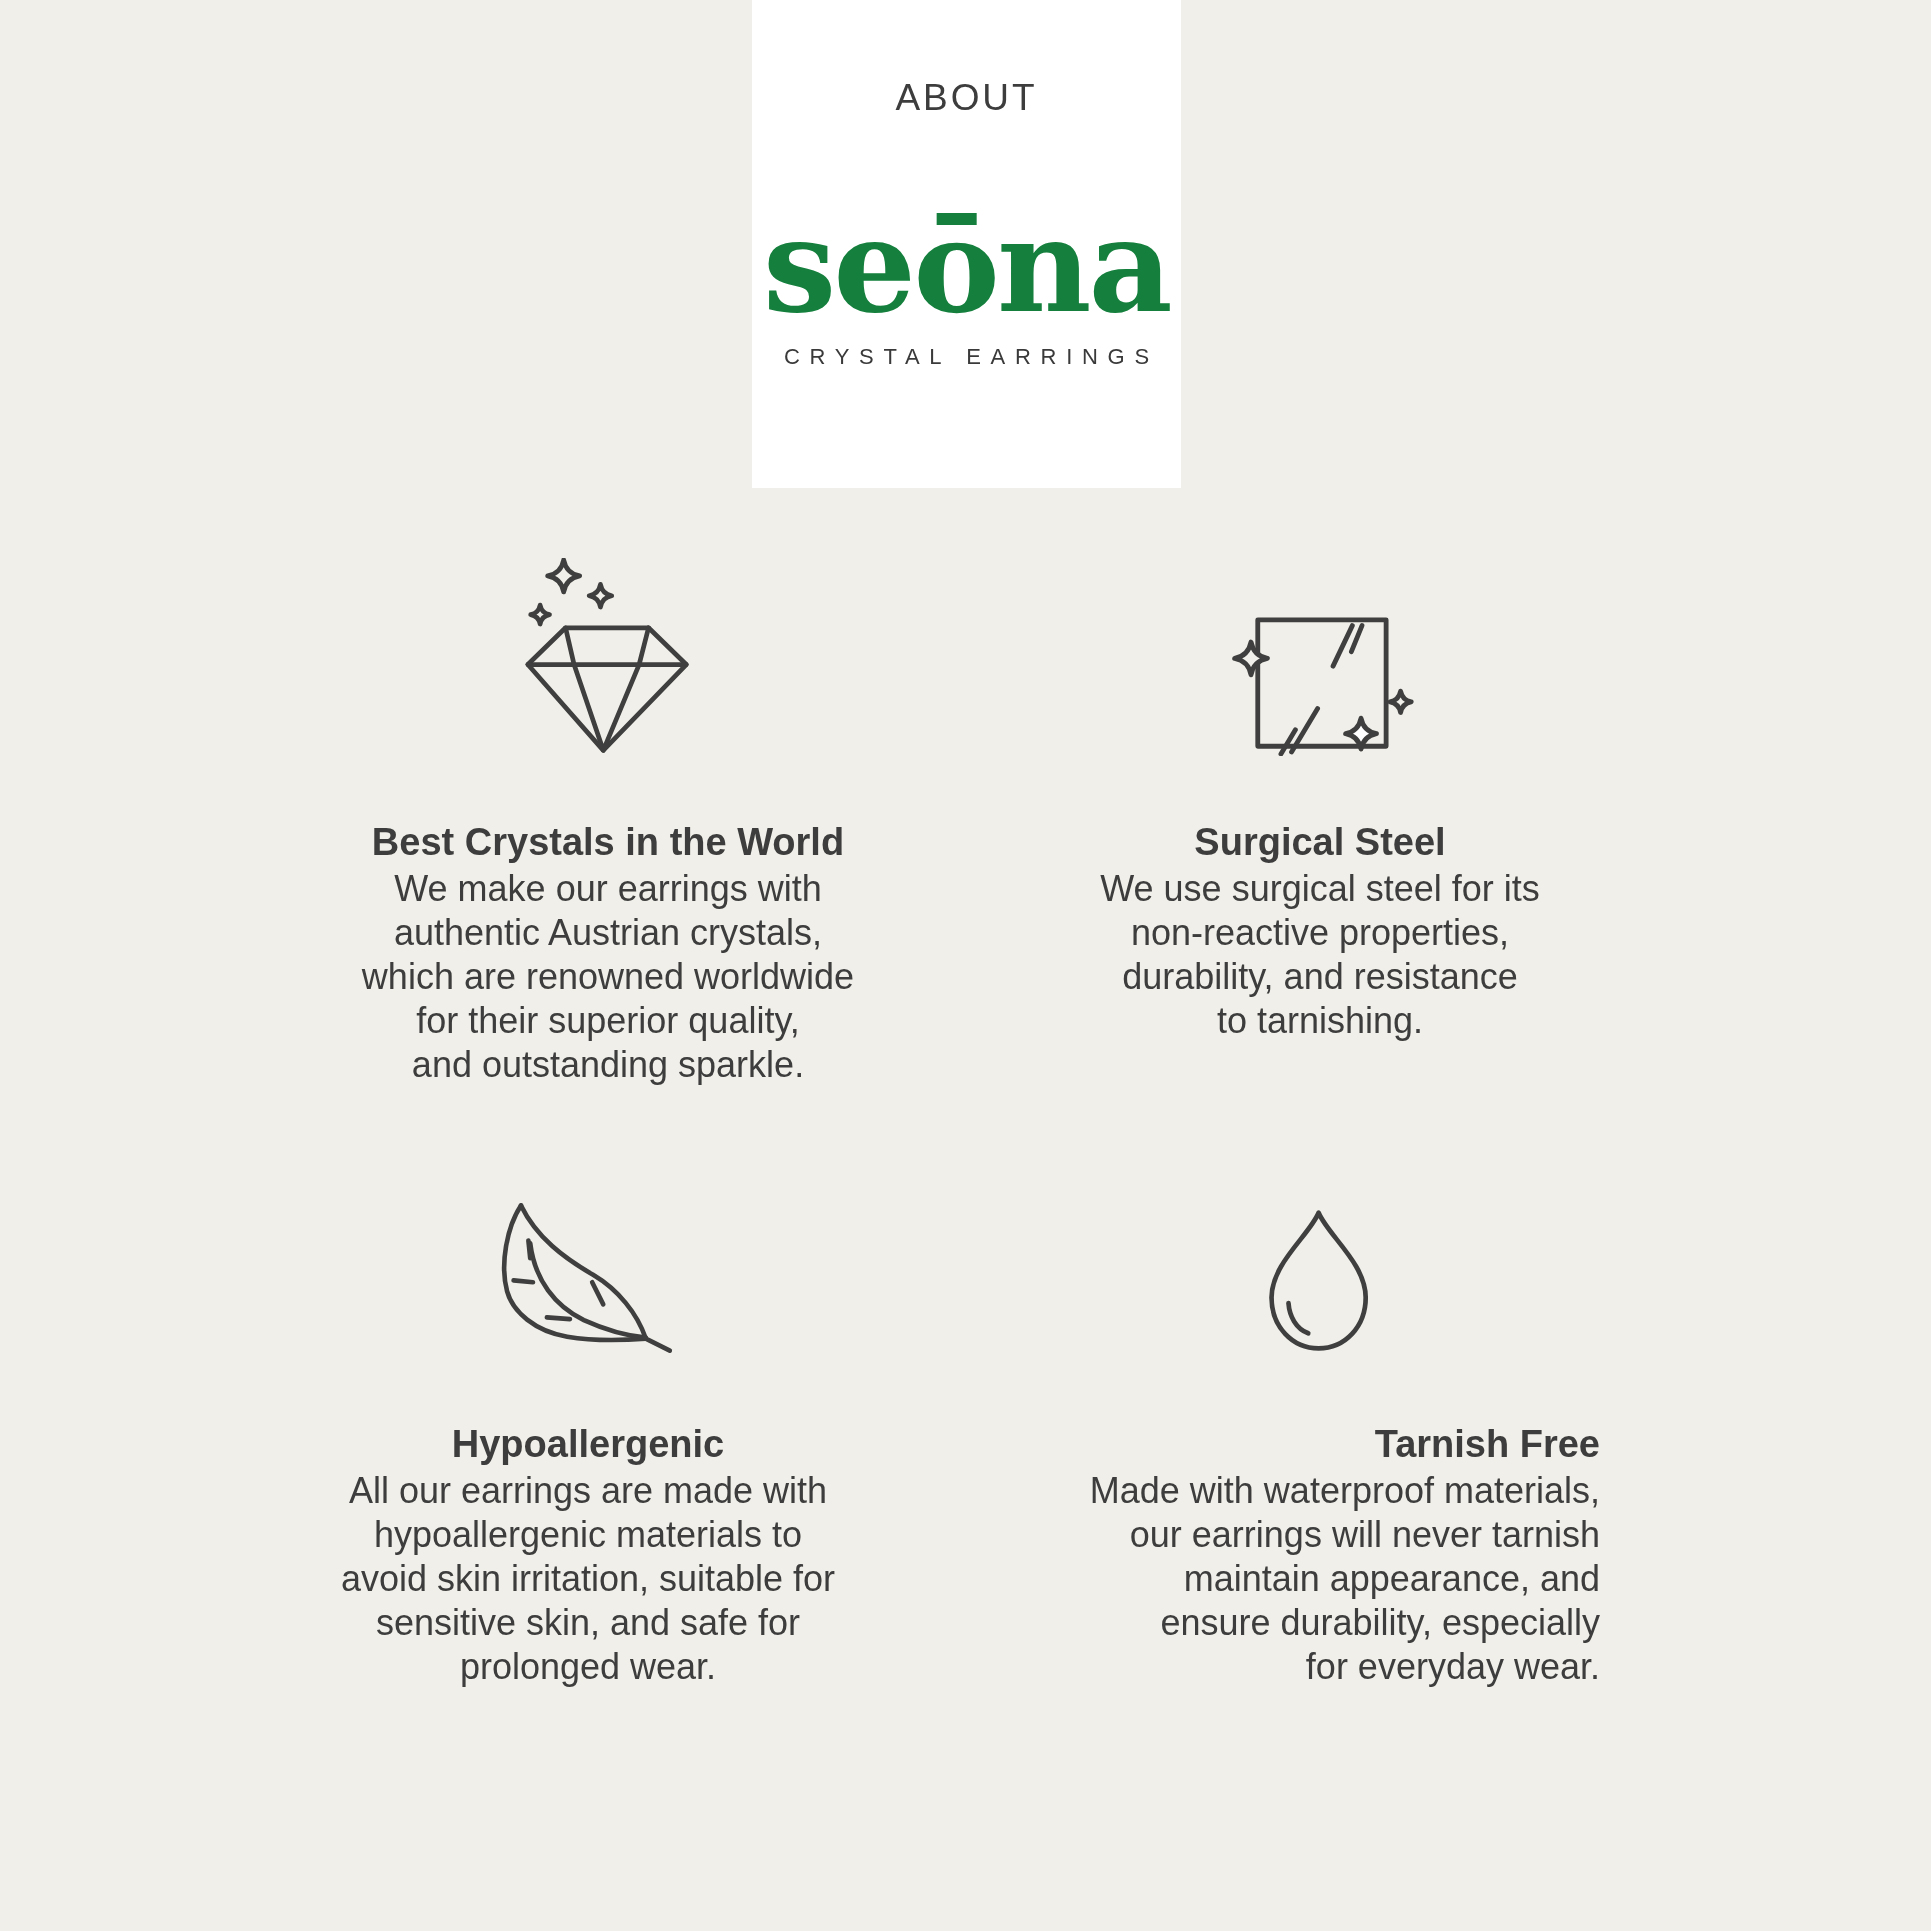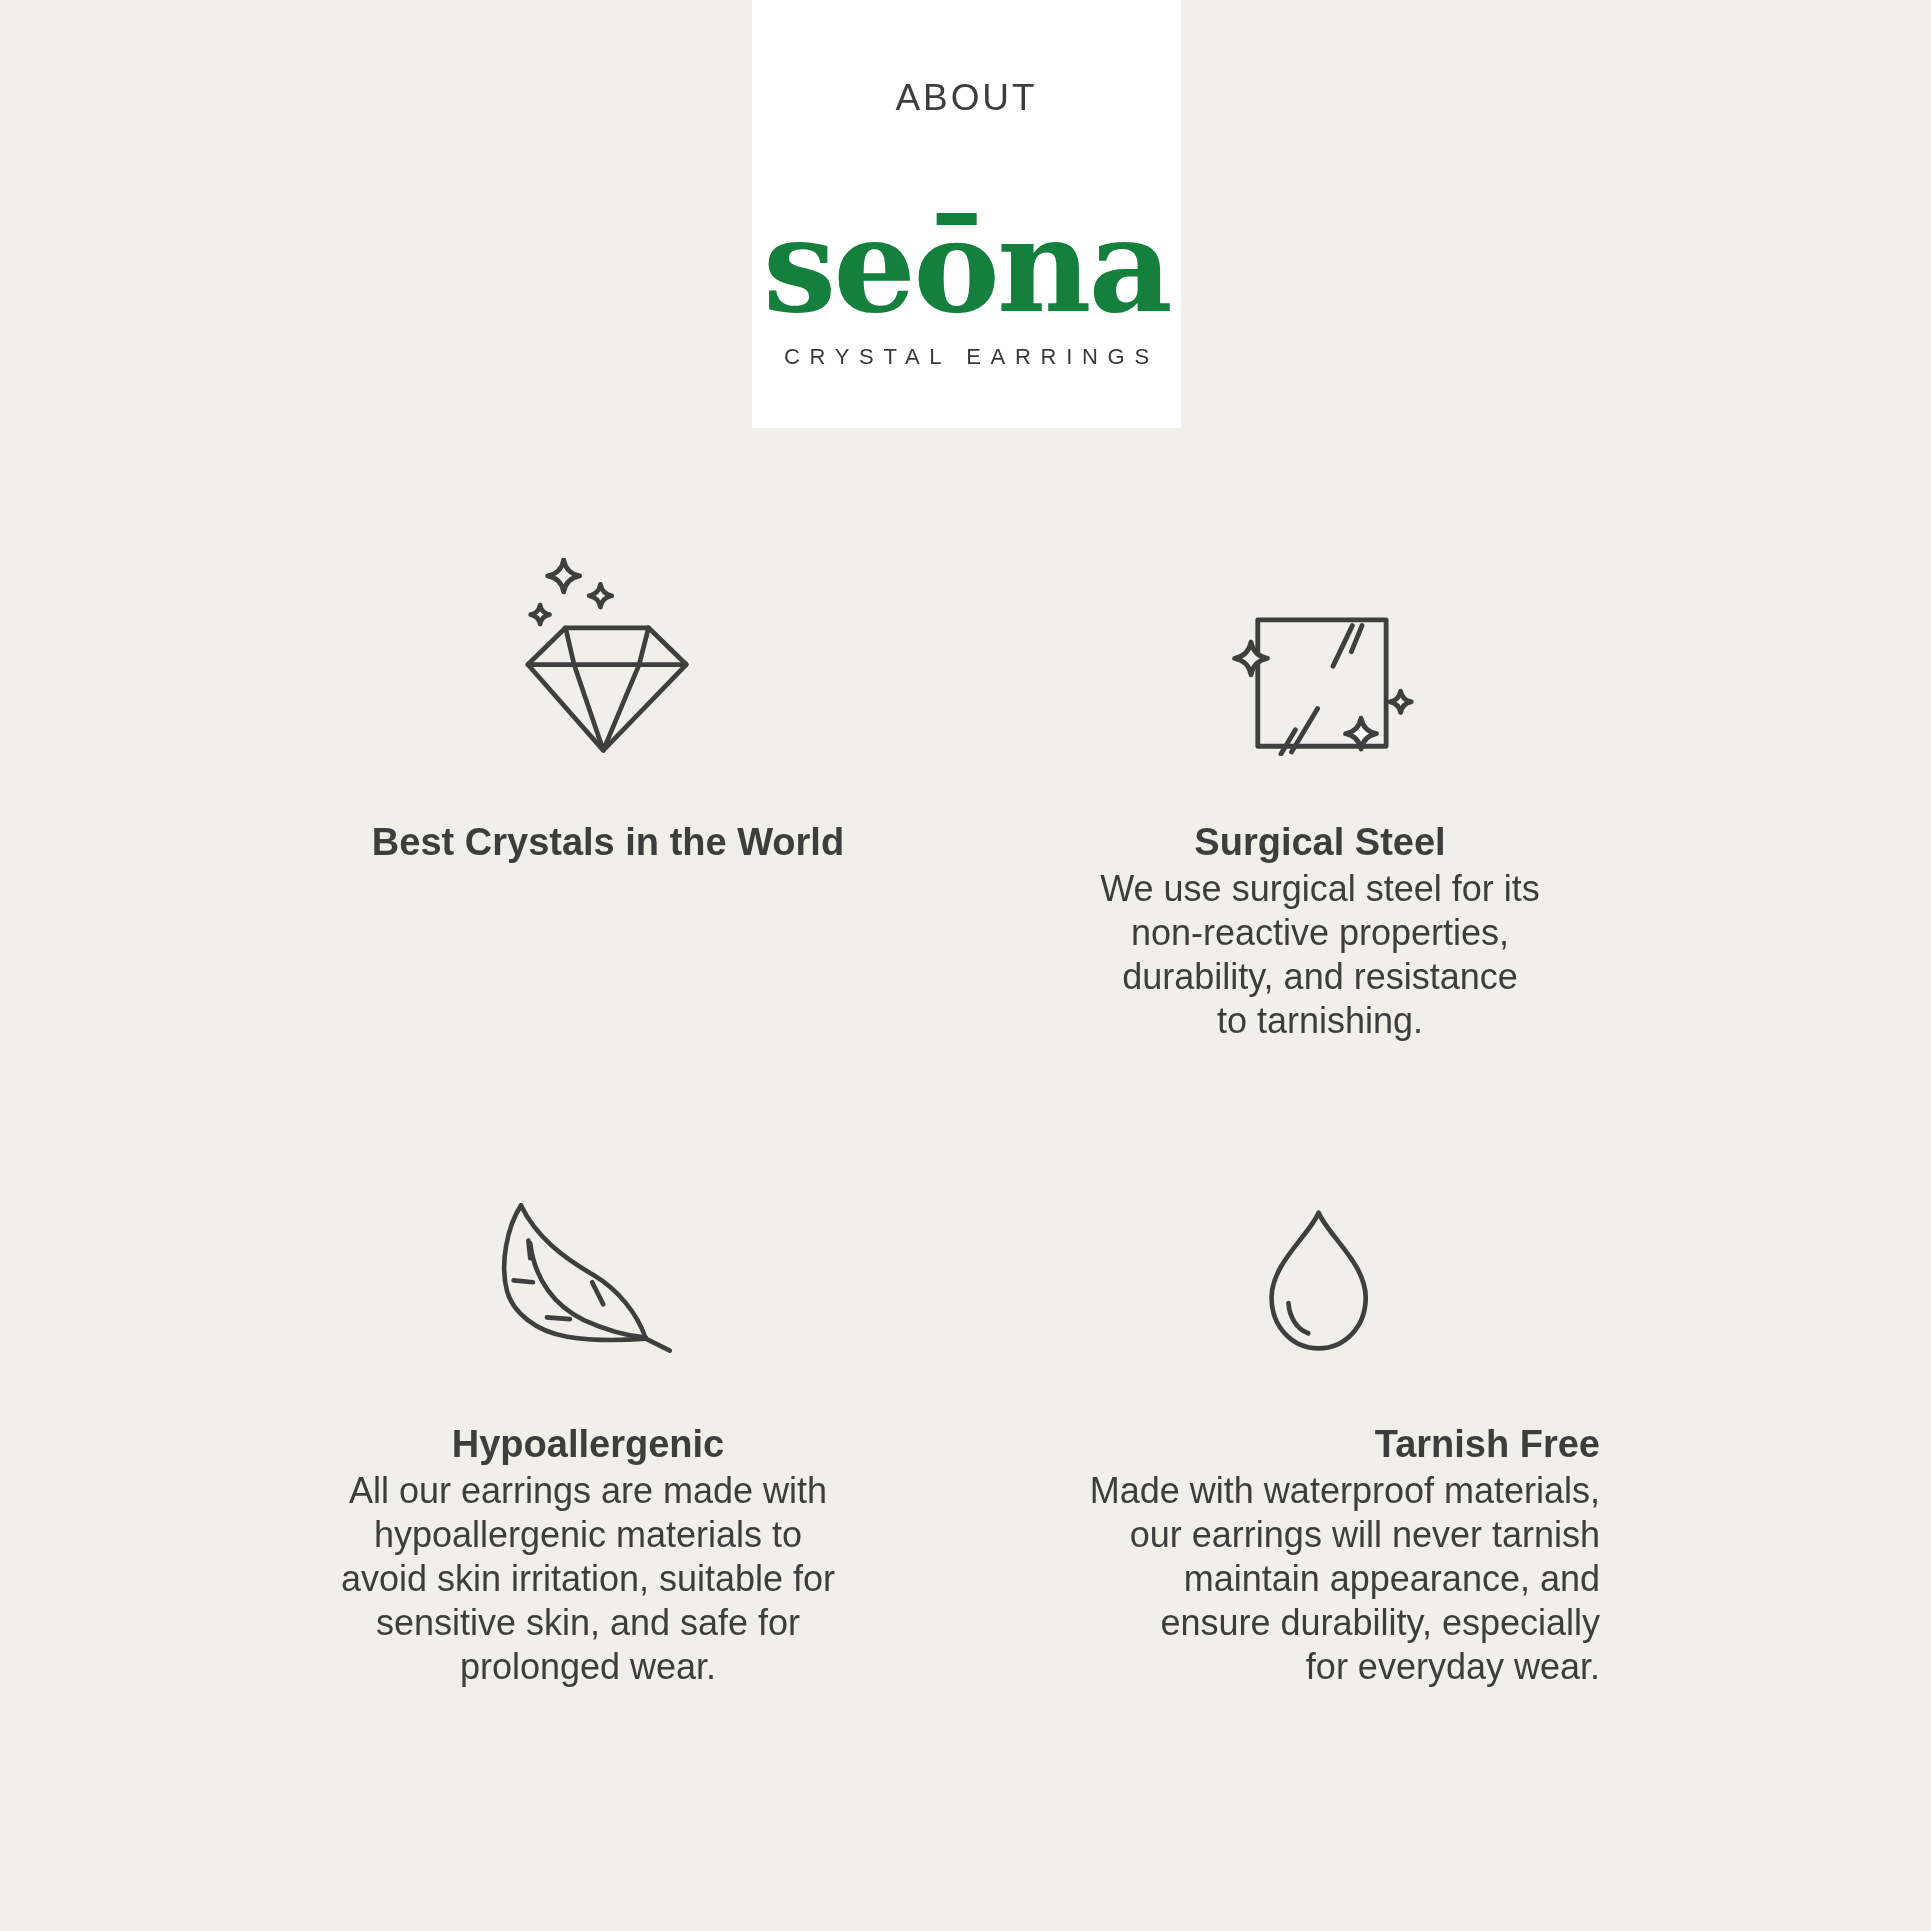--- a/index.html
+++ b/index.html
@@ -6,21 +6,21 @@
   body{
     width:1931px;height:1931px;
     background:#f0efe9;
     font-family:"Liberation Sans",sans-serif;
     color:#3d3d3d;
     position:relative;
     overflow:hidden;
   }
   .card{
     position:absolute;
-    left:752px;top:0;width:429px;height:428px;
+    left:752px;top:0;width:429px;height:488px;
     background:#ffffff;
     text-align:center;
   }
   .kicker{
     margin-top:79px;
     font-size:37px;
     line-height:37px;
     letter-spacing:2.9px;
     font-weight:400;
     color:#3d3d3d;
@@ -91,20 +91,25 @@
     <svg class="icon" width="170" height="198" viewBox="0 0 180 210">
       <path d="M45,74 L133,74 L173,113 L85,204 L5,113 Z"></path>
       <path d="M5,113 L173,113"></path>
       <path d="M45,74 L54,113 M133,74 L123,113 M54,113 L85,204 M123,113 L85,204"></path>
       <path d="M43,2 Q45.7,16.3 60,19 Q45.7,21.7 43,36 Q40.3,21.7 26,19 Q40.3,16.3 43,2 Z"></path>
       <path d="M82,28 Q83.9,38.1 94,40 Q83.9,41.9 82,52 Q80.1,41.9 70,40 Q80.1,38.1 82,28 Z"></path>
       <path d="M18,50 Q19.6,58.4 28,60 Q19.6,61.6 18,70 Q16.4,61.6 8,60 Q16.4,58.4 18,50 Z"></path>
     </svg>
   </div>
   <h3>Best Crystals in the World</h3>
+  <p>We make our earrings with
+authentic Austrian crystals,
+which are renowned worldwide
+for their superior quality,
+and outstanding sparkle.</p>
 </div>
 
 <div class="feature row1 f2">
   <div class="icon-wrap">
     <svg class="icon" width="193" height="145" viewBox="0 0 200 150">
       <path d="M35,9 L168,9 L168,140 L35,140 Z"></path>
       <path d="M113,57 L133,15 M132,42 L143,15"></path>
       <path d="M70,146 L97,101 M59,148 L74,123"></path>
       <path d="M28,32 Q30.7,46.3 45,49 Q30.7,51.7 28,66 Q25.3,51.7 11,49 Q25.3,46.3 28,32 Z" fill="#f0efe9"></path>
       <path d="M183,83 Q184.8,92.2 194,94 Q184.8,95.8 183,105 Q181.2,95.8 172,94 Q181.2,92.2 183,83 Z"></path>

